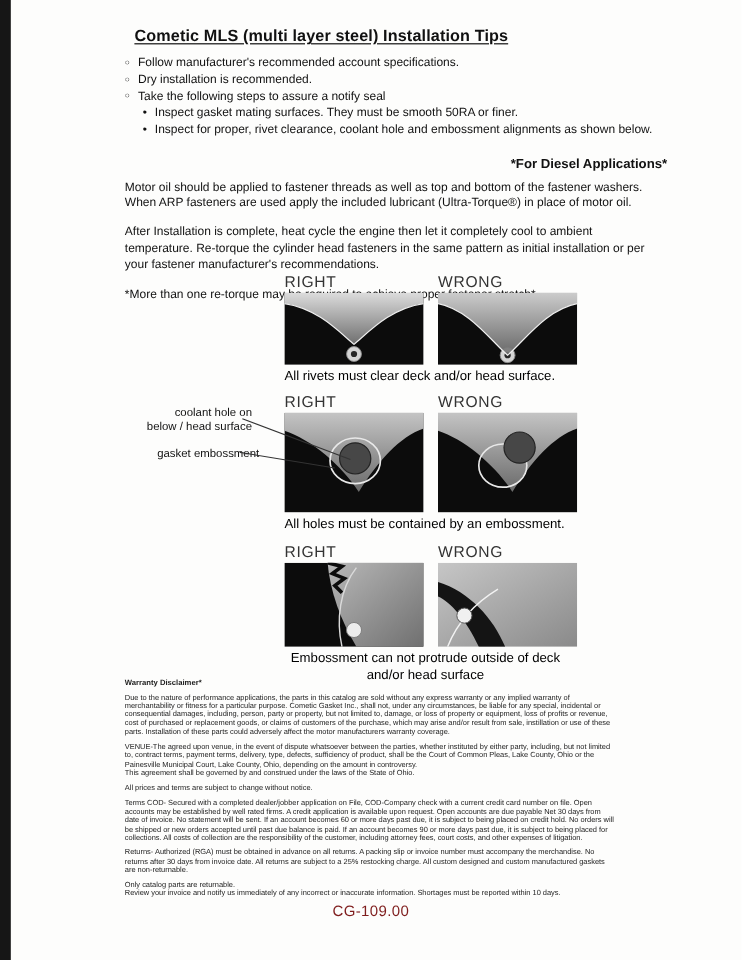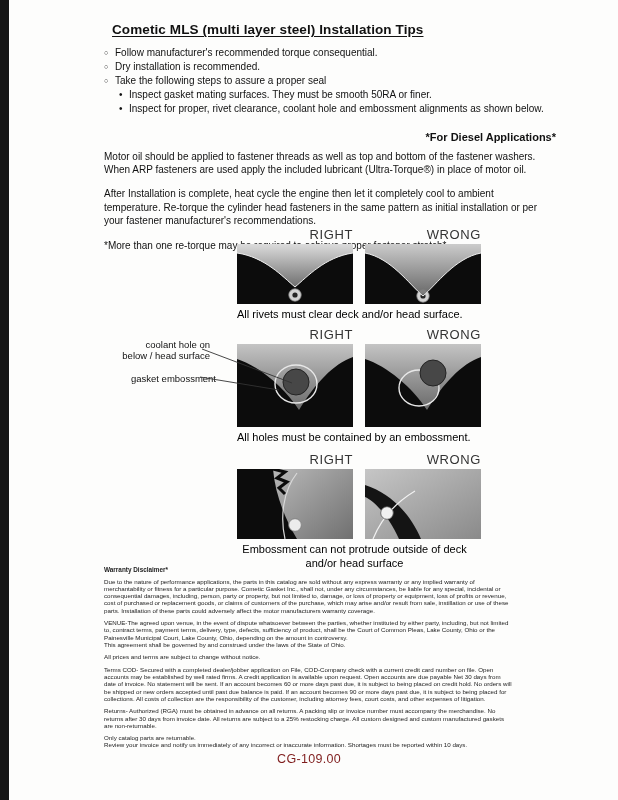--- a/index.html
+++ b/index.html
@@ -22,21 +22,21 @@
   .subbullets > li { position:relative; font-size:10px; line-height:1.4; padding-left:10px; }
   .subbullets > li::before { content:"•"; position:absolute; left:0; top:0; font-size:10px; color:#111; }
 
   .diesel-heading { font-size:11px; font-weight:bold; margin-top:15px;text-align:right; }
   .para { font-size:10px; line-height:1.32; margin-top:7px; width:447px; }
   .para-gap { margin-top:11px; }
   .note { font-size:10px; margin-top:13px; }
 
   
   .figure { position:absolute; left:104px; top:227px; width:470px; height:335px; }
-  .dg-label { position:absolute; width:116px; text-align:right; font-size:13px; color:#333; letter-spacing:0.6px; }
+  .dg-label { position:absolute; width:116px; text-align:left; font-size:13px; color:#333; letter-spacing:0.6px; }
   .dg-img { position:absolute; width:116px; display:block; }
   .dg-cap { position:absolute; font-size:11px; color:#000; line-height:1.25;text-align:center; }
   .ann { position:absolute; font-size:9.5px; line-height:1.18; text-align:right; color:#111; }
   .ann-lines { position:absolute; left:96px; top:116px; width:100px; height:60px; pointer-events:none; }
 
   
   .legal { position:absolute; left:104px; top:566px; width:410px; font-size:6.2px; line-height:1.18; color:#1c1c1c; }
   .legal-heading { font-size:6.4px; font-weight:bold; margin-bottom:4px; }
   .legal p { margin-bottom:5px; white-space:pre-line; }
 
@@ -45,23 +45,23 @@
 </head>
 <body>
 
 <div class="page">
   <div class="spine"></div>
 
   <div class="content">
     <div class="title">Cometic MLS (multi layer steel) Installation Tips</div>
 
     <ul class="bullets">
-      <li>Follow manufacturer's recommended torque consequential.</li>
+      <li>Follow manufacturer's recommended account specifications.</li>
       <li>Dry installation is recommended.</li>
-      <li>Take the following steps to assure a proper seal</li>
+      <li>Take the following steps to assure a notify seal</li>
     </ul>
     <ul class="subbullets">
       <li>Inspect gasket mating surfaces.  They must be smooth 50RA or finer.</li>
       <li>Inspect for proper, rivet clearance, coolant hole and embossment alignments as shown below.</li>
     </ul>
 
     <div class="diesel-heading">*For Diesel Applications*</div>
     <p class="para">Motor oil should be applied to fastener threads as well as top and bottom of the fastener washers. When ARP fasteners are used apply the included lubricant (Ultra-Torque®) in place of motor oil.</p>
     <p class="para para-gap">After Installation is complete, heat cycle the engine then let it completely cool to ambient temperature. Re-torque the cylinder head fasteners in the same pattern as initial installation or per your fastener manufacturer's recommendations.</p>
     <p class="note">*More than one re-torque may be required to achieve proper fastener stretch*</p>

